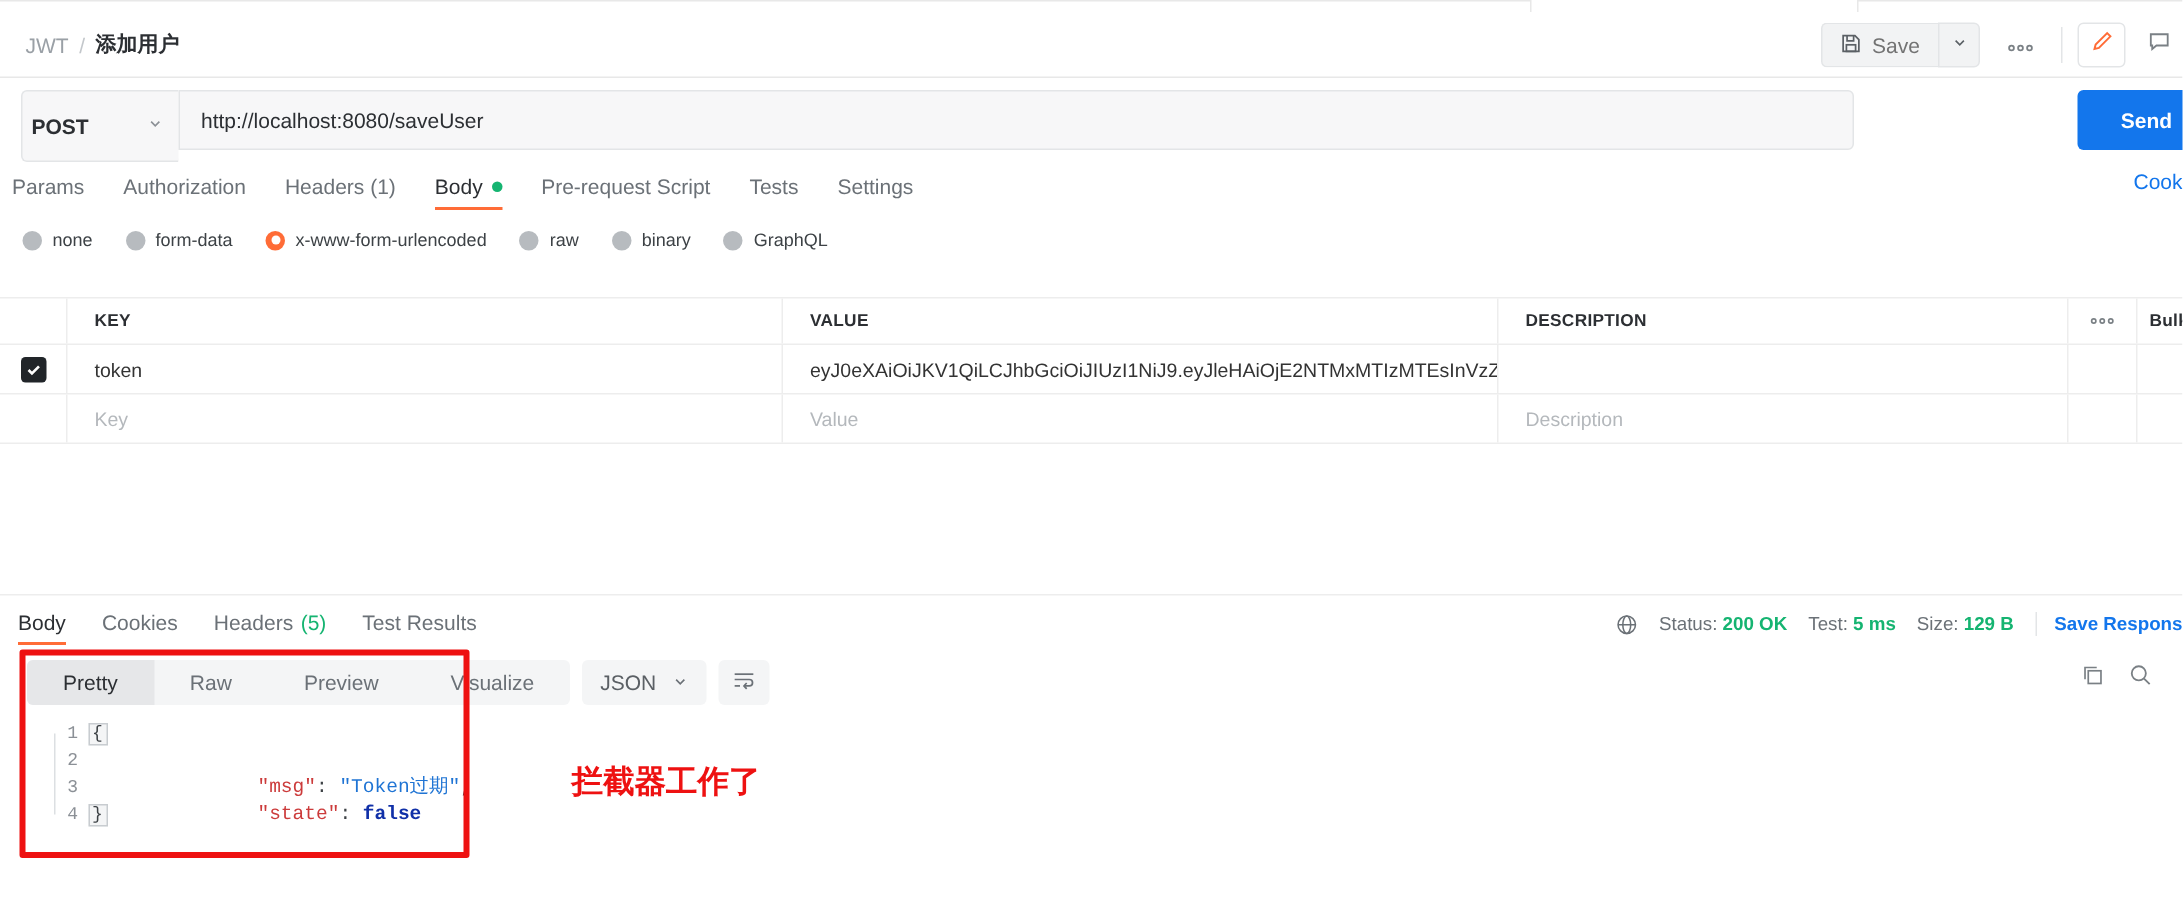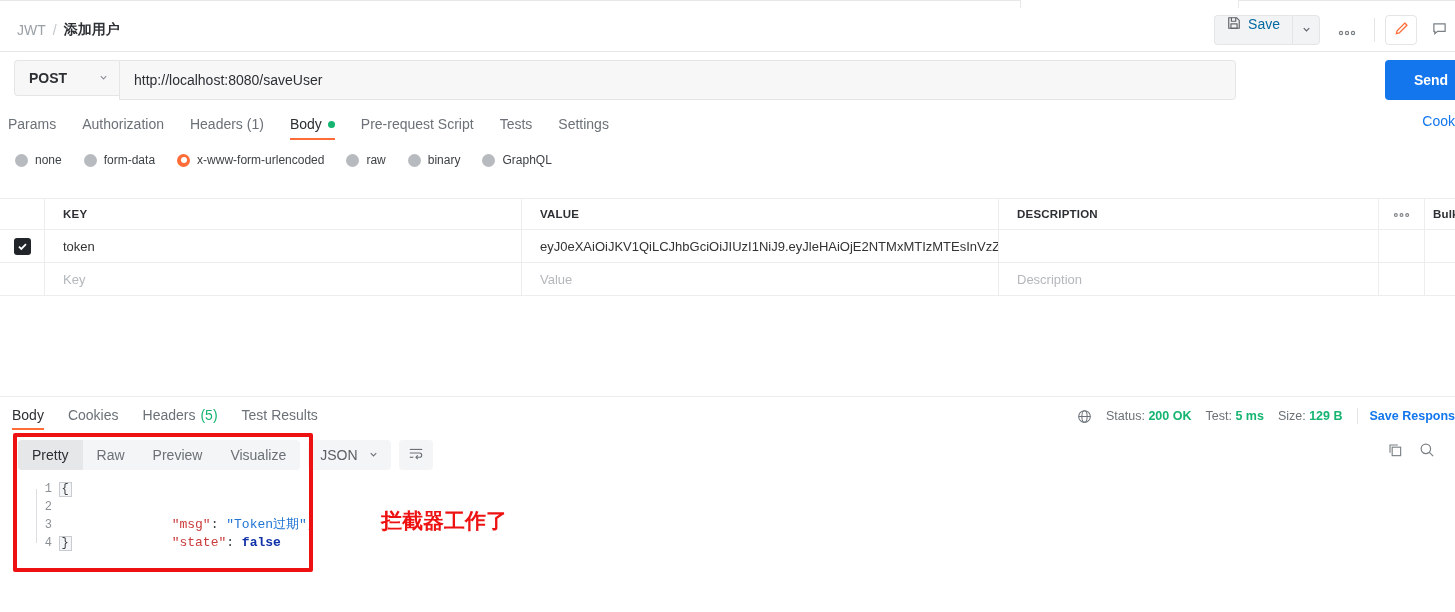--- a/index.html
+++ b/index.html
@@ -26,25 +26,25 @@
   .breadcrumb { display: flex; align-items: center; padding-left: 17px; font-size: 14px; }
   .bc-root { color: #9aa0a6; }
   .bc-sep  { color: #c3c7cb; margin: 0 7px; }
   .bc-cur  { color: #2c2f33; font-weight: 700; }
 
   .hdr-right {
     position: absolute; right: 0; top: 0; height: 44px;
     display: flex; align-items: center; gap: 0;
   }
   .btn-save {
-    display: flex; gap: 7px;
+    display: flex; align-items: center; gap: 7px;
     height: 30px; padding: 0 12px;
     background: #f2f3f4; border: 1px solid #e3e5e7; border-right: none;
     border-radius: 4px 0 0 4px;
-    font-size: 14px; color: #0369a1; cursor: pointer;
+    font-size: 14px; color: #737373; cursor: pointer;
   }
   .btn-save-caret {
     display: flex; align-items: center; justify-content: center;
     width: 28px; height: 30px;
     background: #f2f3f4; border: 1px solid #e3e5e7;
     border-radius: 0 4px 4px 0; cursor: pointer;
   }
   .btn-dots {
     display: flex; align-items: center; justify-content: center;
     width: 34px; height: 30px; margin-left: 10px;
@@ -55,25 +55,25 @@
     display: flex; align-items: center; justify-content: center;
     width: 32px; height: 30px;
     background: #fff; border: 1px solid #e3e5e7; border-radius: 4px;
     cursor: pointer; margin-right: 6px;
   }
   .btn-icon-box.flat { border: none; background: transparent; margin-right: 0; }
 
   
   .urlbar { position: absolute; left: 0; top: 60px; width: 1455px; height: 40px; }
   .method-box {
-    position: absolute; left: 14px; top: 0; width: 105px; height: 36px;
+    position: absolute; left: 14px; top: 0; width: 105px; height: 48px;
     background: #f7f7f8; border: 1px solid #e3e5e7; border-right: none;
     border-radius: 4px 0 0 4px;
     display: flex; align-items: center; justify-content: space-between;
-    padding: 0 10px 0 14px; cursor: pointer;
+    padding: 0 10px 0 6px; cursor: pointer;
   }
   .method-label { font-size: 14px; font-weight: 700; color: #2c2f33; }
   .url-input {
     position: absolute; left: 119px; top: 0; width: 1117px; height: 40px;
     background: #f7f7f8; border: 1px solid #e3e5e7;
     border-radius: 0 4px 4px 0;
     font-size: 14px; color: #2c2f33; padding: 8px 14px;
     font-family: "Liberation Sans", sans-serif; outline: none;
   }
   .btn-send {
@@ -175,21 +175,21 @@
   
   .viewer-tabs {
     position: absolute; left: 18px; top: 440px; height: 30px;
     display: flex; align-items: center; gap: 0;
   }
   .vt-group {
     display: flex; align-items: center; height: 30px;
     background: #f4f5f6; border-radius: 4px; overflow: hidden;
   }
   .vt {
-    padding: 0 14px; height: 30px; display: flex; align-items: center;
+    padding: 0 24px; height: 30px; display: flex; align-items: center;
     font-size: 14px; color: #6b7177; cursor: pointer;
   }
   .vt.active { background: #e6e7e9; color: #2c2f33; }
   .vt-json {
     display: flex; align-items: center; gap: 10px;
     margin-left: 8px; padding: 0 12px; height: 30px;
     background: #f4f5f6; border-radius: 4px;
     font-size: 14px; color: #5b6065; cursor: pointer;
   }
   .vt-wrap {

